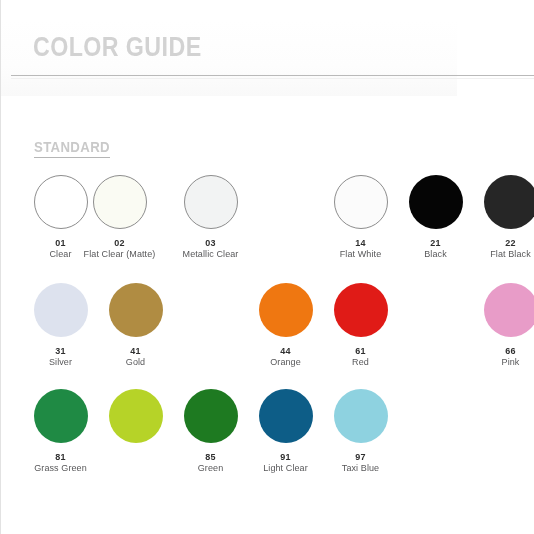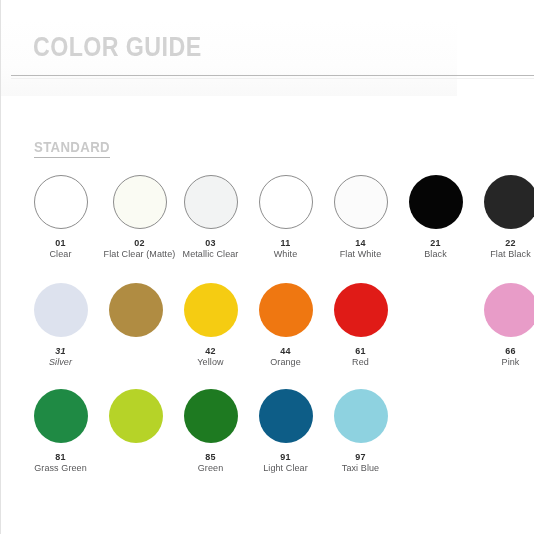--- a/index.html
+++ b/index.html
@@ -156,41 +156,34 @@
   <div class="section-underline"></div>
 
   <div class="row row-1">
       <div class="cell" style="left: 22px;">
         <div class="swatch outlined" style="background: rgb(255, 255, 255);"></div>
         <div class="labels">
           <span class="code">01</span>
           <span class="name">Clear</span>
         </div>
       </div>
-      <div class="cell" style="left: 101px; text-align: center;">
+      <div class="cell" style="left: 81px; text-align: center;">
         <div class="swatch outlined" style="background: rgb(250, 251, 243);"></div>
         <div class="labels">
           <span class="code">02</span>
           <span class="name">Flat Clear (Matte)</span>
         </div>
       </div>
       <div class="cell" style="left: 172px;">
         <div class="swatch outlined" style="background: rgb(242, 243, 243);"></div>
         <div class="labels">
           <span class="code">03</span>
           <span class="name">Metallic Clear</span>
         </div>
       </div>
-      <div class="cell" style="left: 247px;">
-        <div class="swatch outlined" style="background: rgb(255, 255, 255);"></div>
-        <div class="labels">
-          <span class="code">11</span>
-          <span class="name">White</span>
-        </div>
-      </div>
       <div class="cell" style="left: 322px;">
         <div class="swatch outlined" style="background: rgb(251, 251, 251);"></div>
         <div class="labels">
           <span class="code">14</span>
           <span class="name">Flat White</span>
         </div>
       </div>
       <div class="cell" style="left: 397px;">
         <div class="swatch" style="background: rgb(5, 5, 5);"></div>
         <div class="labels">
@@ -200,35 +193,32 @@
       </div>
       <div class="cell" style="left: 472px;">
         <div class="swatch" style="background: rgb(38, 38, 38);"></div>
         <div class="labels">
           <span class="code">22</span>
           <span class="name">Flat Black</span>
         </div>
       </div>
     </div>
   <div class="row row-2">
-      <div class="cell" style="left: 22px; font-style: italic;">
+      <div class="cell" style="left: 22px;">
         <div class="swatch" style="background: rgb(221, 226, 238);"></div>
         <div class="labels">
           <span class="code">31</span>
           <span class="name">Silver</span>
         </div>
       </div>
       <div class="cell" style="left: 97px;">
         <div class="swatch" style="background: rgb(176, 140, 66);"></div>
-      </div>
-      <div class="cell" style="left: 172px;">
-        <div class="swatch" style="background: rgb(245, 204, 18);"></div>
-        <div class="labels">
-          <span class="code">42</span>
-          <span class="name">Yellow</span>
+        <div class="labels">
+          <span class="code">41</span>
+          <span class="name">Gold</span>
         </div>
       </div>
       <div class="cell" style="left: 247px;">
         <div class="swatch" style="background: rgb(239, 119, 17);"></div>
         <div class="labels">
           <span class="code">44</span>
           <span class="name">Orange</span>
         </div>
       </div>
       <div class="cell" style="left: 322px;">

